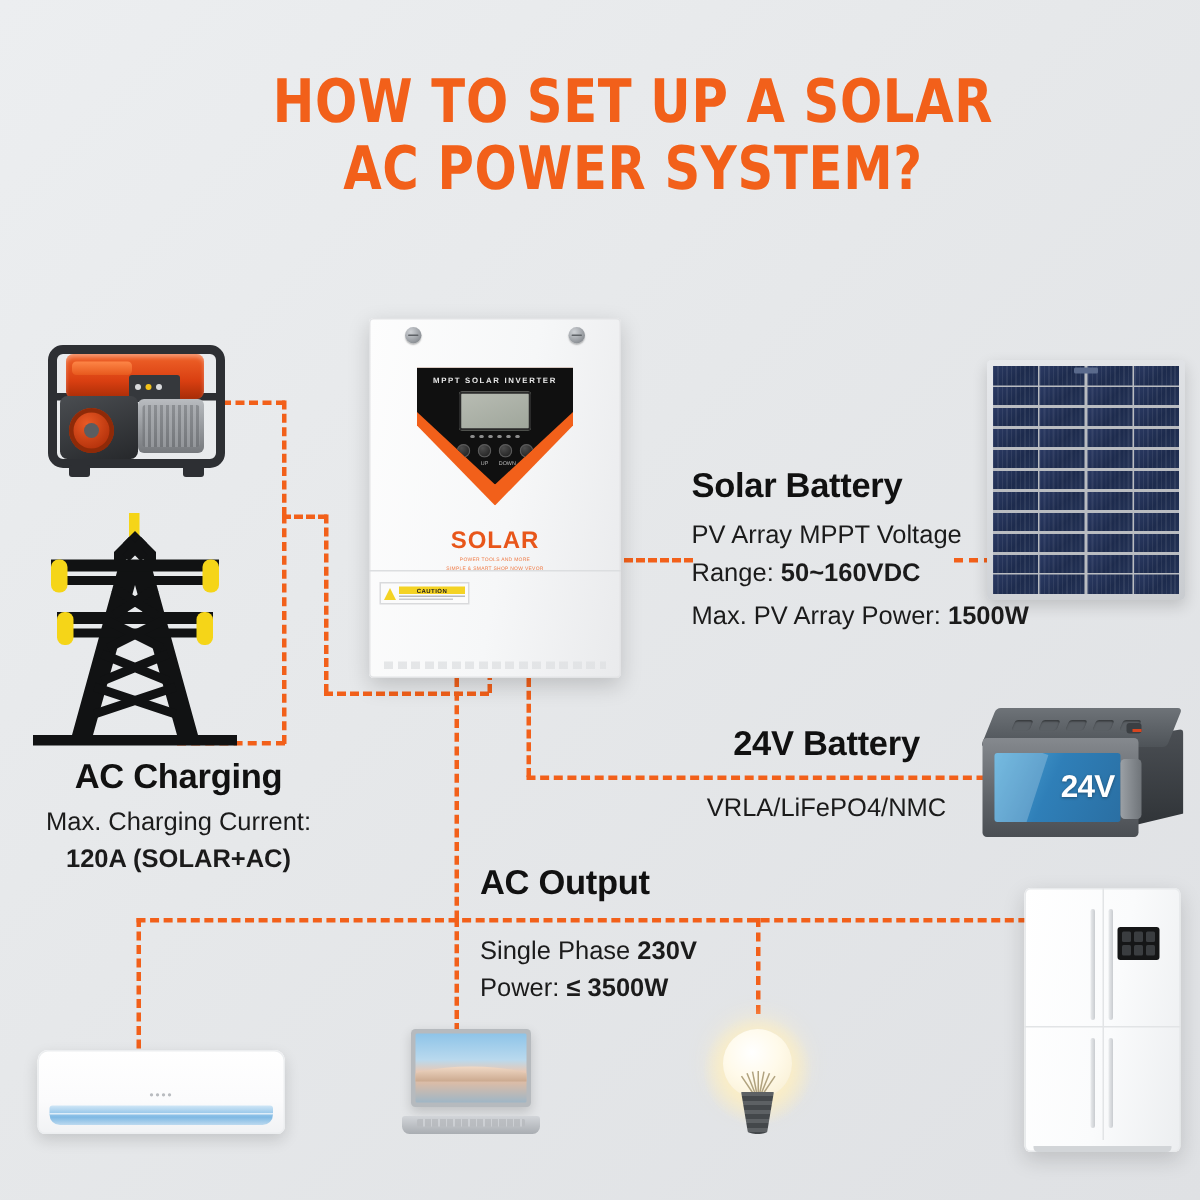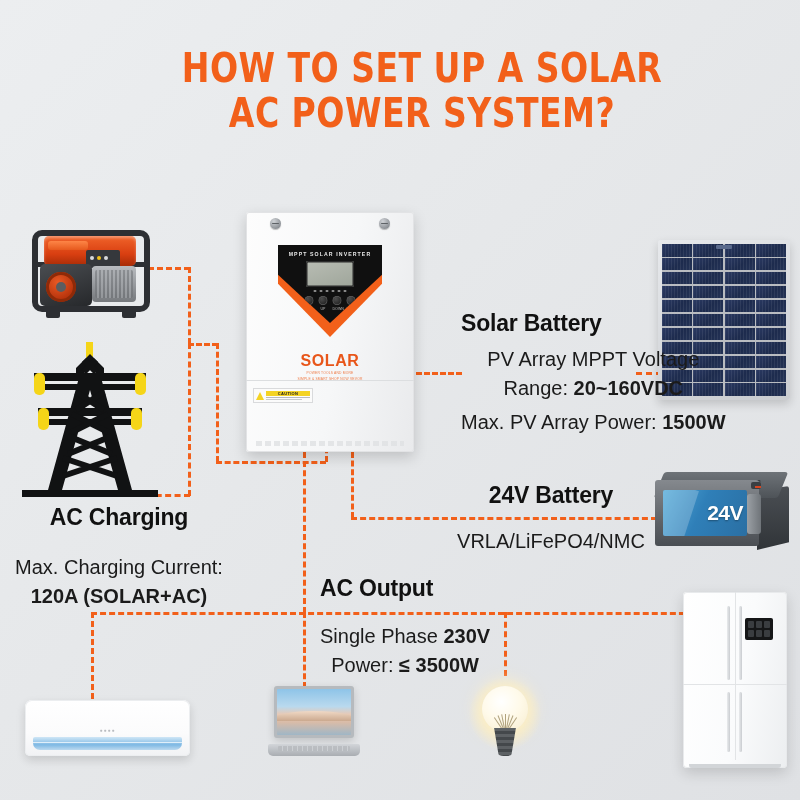--- a/index.html
+++ b/index.html
@@ -22,21 +22,21 @@
   }
   #title .l{display:block;font-size:40px;transform:scaleX(.92);}
 
   
   .dash-h,.dash-v{position:absolute;}
   .dash-h{height:0;border-top:3px dashed #f2601a;}
   .dash-v{width:0;border-left:3px dashed #f2601a;}
 
   
   .head{font-size:23px;font-weight:bold;color:#111;letter-spacing:-.2px;white-space:nowrap;}
-  .body{font-size:20px;color:#1b1b1b;line-height:1.45;white-space:nowrap;text-align:center;}
+  .body{font-size:17px;color:#1b1b1b;line-height:1.45;white-space:nowrap;}
   .body b{font-weight:bold;}
   .center{text-align:center;}
 
   
   #inverter{left:246px;top:212px;width:168px;height:240px;}
   .inv-body{
     position:absolute;inset:0;
     background:linear-gradient(100deg,#fdfdfd 0%,#f6f7f8 55%,#e9eaec 100%);
     border-radius:3px;
     box-shadow:0 5px 14px rgba(0,0,0,.17),inset 0 0 0 1px #e2e3e5;
@@ -144,21 +144,21 @@
   .pan-jb{position:absolute;left:50%;top:5px;transform:translateX(-50%);width:16px;height:4px;background:#5a6a8c;border-radius:1px;z-index:2;}
 
   
   #battery{left:653px;top:470px;width:140px;height:98px;}
   .bat-top{position:absolute;left:6px;top:2px;width:124px;height:26px;
     background:linear-gradient(180deg,#6e7378,#4e5358);
     transform:skewX(-22deg);border-radius:3px;}
   .bat-top i{position:absolute;top:8px;width:12px;height:7px;border-radius:2px;background:#5b6065;box-shadow:inset 0 1px 1px rgba(0,0,0,.4);}
   .bat-top i:nth-child(1){left:16px;} .bat-top i:nth-child(2){left:34px;}
   .bat-top i:nth-child(3){left:52px;} .bat-top i:nth-child(4){left:70px;} .bat-top i:nth-child(5){left:88px;}
-  .bat-face{position:absolute;left:2px;top:10px;width:104px;height:66px;
+  .bat-face{position:absolute;left:2px;top:22px;width:104px;height:66px;
     background:linear-gradient(180deg,#85898e,#5d6166 65%,#4a4e53);border-radius:3px;}
   .bat-side{position:absolute;left:104px;top:16px;width:32px;height:64px;
     background:linear-gradient(180deg,#4b4f54,#303438);border-radius:0 3px 4px 0;
     clip-path:polygon(0 8%,100% 0,100% 88%,0 100%);}
   .bat-label{position:absolute;left:8px;top:10px;width:84px;height:46px;border-radius:2px;
     background:linear-gradient(115deg,#4fa8d8 0%,#2f7fb8 45%,#2a6fa3 100%);
     overflow:hidden;}
   .bat-label:before{content:"";position:absolute;left:-10px;top:-6px;width:36px;height:70px;
     background:rgba(255,255,255,.22);transform:rotate(18deg);}
   .bat-label span{position:absolute;right:4px;top:11px;color:#fff;font-weight:bold;font-size:21px;
@@ -428,33 +428,33 @@
     </div>
     <div class="bat-term">
         <i></i>
       </div>
   </div>
 
   <div class="abs" style="left:461px;top:310px;">
     <div class="head">Solar Battery</div>
     <div class="body" style="margin-top:8px;">
       <div>PV Array MPPT Voltage</div>
-      <div><span>Range: </span><b>20~160VDC</b></div>
+      <div><span>Range: </span><b>50~160VDC</b></div>
       <div style="margin-top:5px;"><span>Max. PV Array Power: </span><b>1500W</b></div>
     </div>
   </div>
 
   <div class="abs center" style="left:448px;top:482px;width:206px;">
     <div class="head">24V Battery</div>
     <div class="body" style="margin-top:18px;">VRLA/LiFePO4/NMC</div>
   </div>
 
   <div class="abs center" style="left:8px;top:504px;width:222px;">
     <div class="head">AC Charging</div>
-    <div class="body" style="margin-top:22px;">
+    <div class="body" style="margin-top:5px;">
       <div>Max. Charging Current:</div>
       <div><b>120A (SOLAR+AC)</b></div>
     </div>
   </div>
 
   <div class="abs" style="left:320px;top:575px;">
     <div class="head">AC Output</div>
     <div class="body" style="margin-top:20px;">
       <div><span>Single Phase </span><b>230V</b></div>
       <div><span>Power: </span><b>≤ 3500W</b></div>

